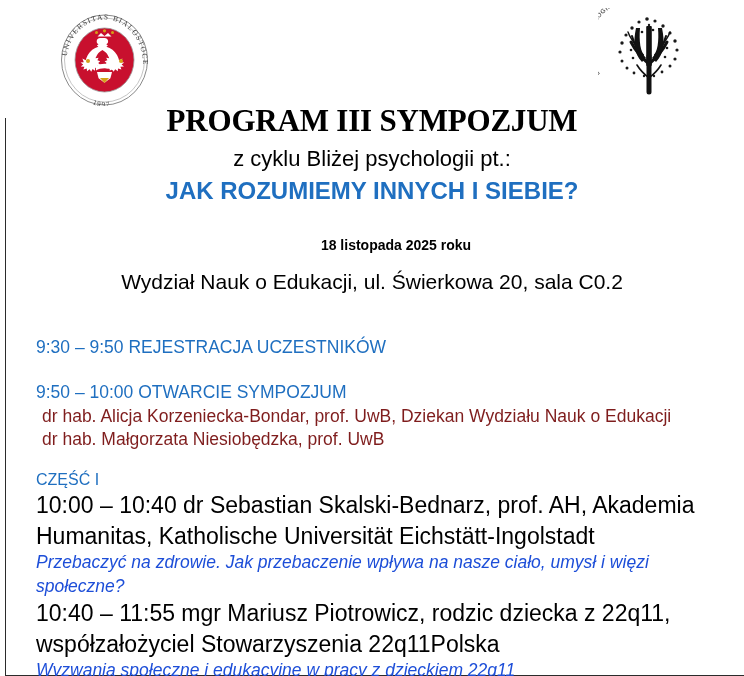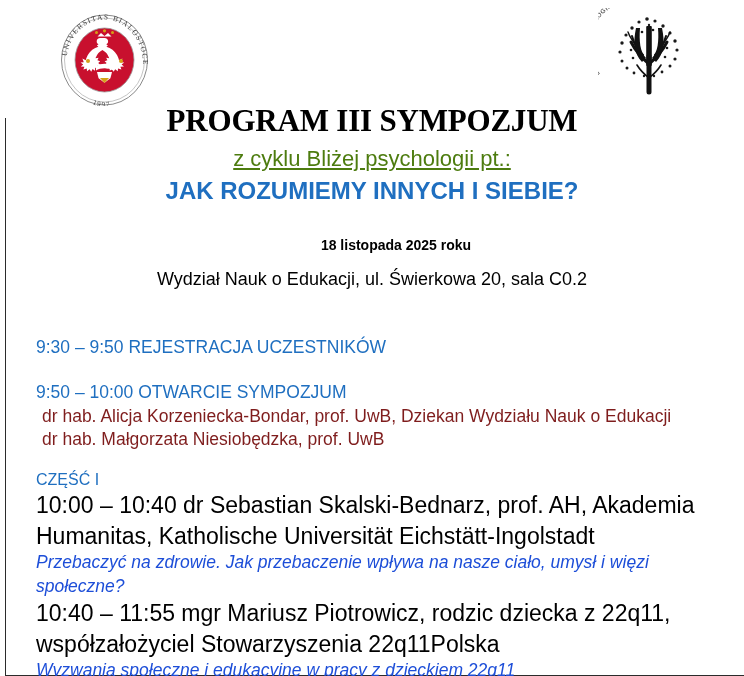--- a/index.html
+++ b/index.html
@@ -68,22 +68,21 @@
     letter-spacing: -0.2px;
     line-height: 1.12;
     color: #000000;
     font-family: Liberation Serif, serif;
   }
   .title-sub {
     margin-top: 7px;
     font-size: 22px;
     font-weight: normal;
     line-height: 1.15;
-    color: #4d7c0f;
-    text-decoration: underline;
+    color: #000000;
   }
   .title-accent {
     margin-top: 6px;
     font-size: 24px;
     font-weight: bold;
     line-height: 1.15;
     color: #1f6fc0;
   }
   .event-date {
     position: absolute;
@@ -95,21 +94,21 @@
     font-weight: bold;
     line-height: 1.2;
     margin-left: 24px;
   }
   .event-venue {
     position: absolute;
     left: 0;
     top: 269px;
     width: 744px;
     text-align: center;
-    font-size: 18px;
+    font-size: 21px;
     font-weight: normal;
     line-height: 1.2;
   }
 
   
   .programme {
     position: absolute;
     left: 36px;
     top: 336px;
     width: 690px;

